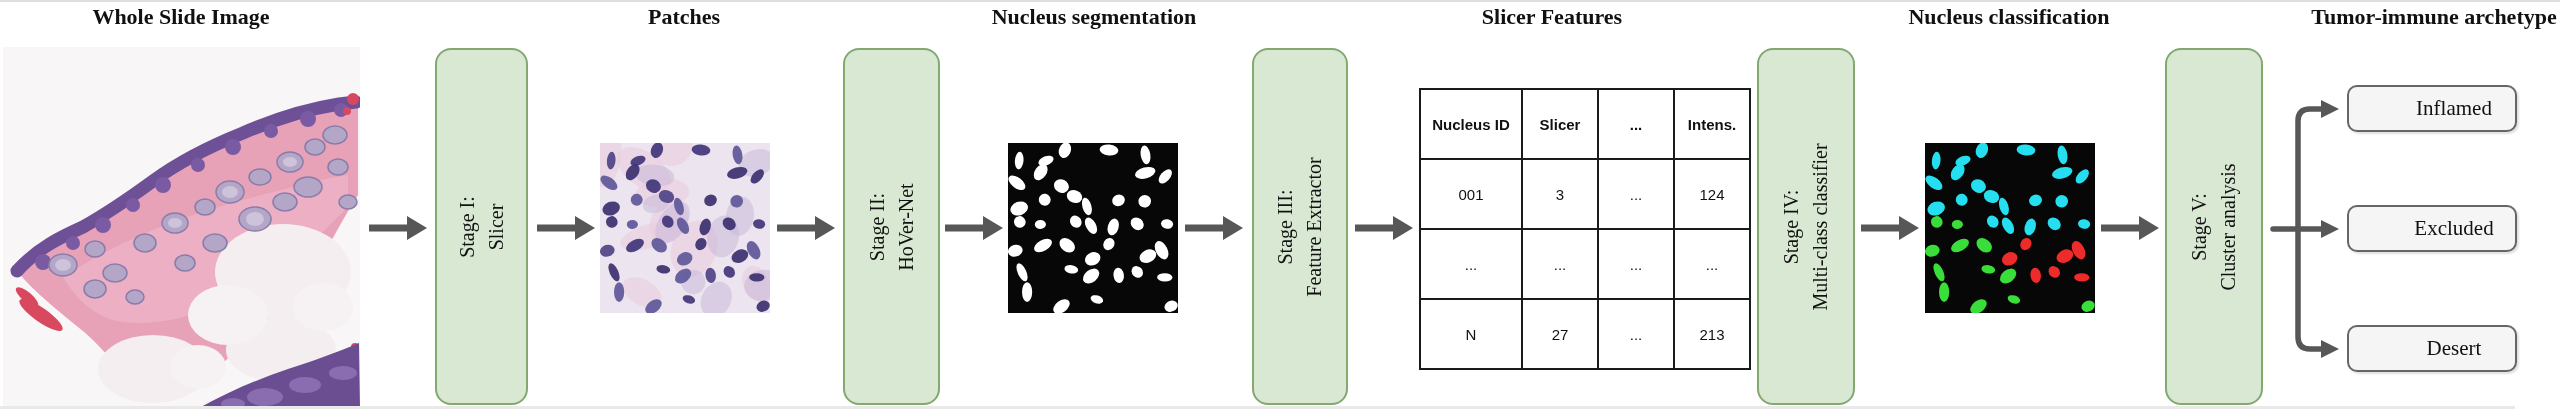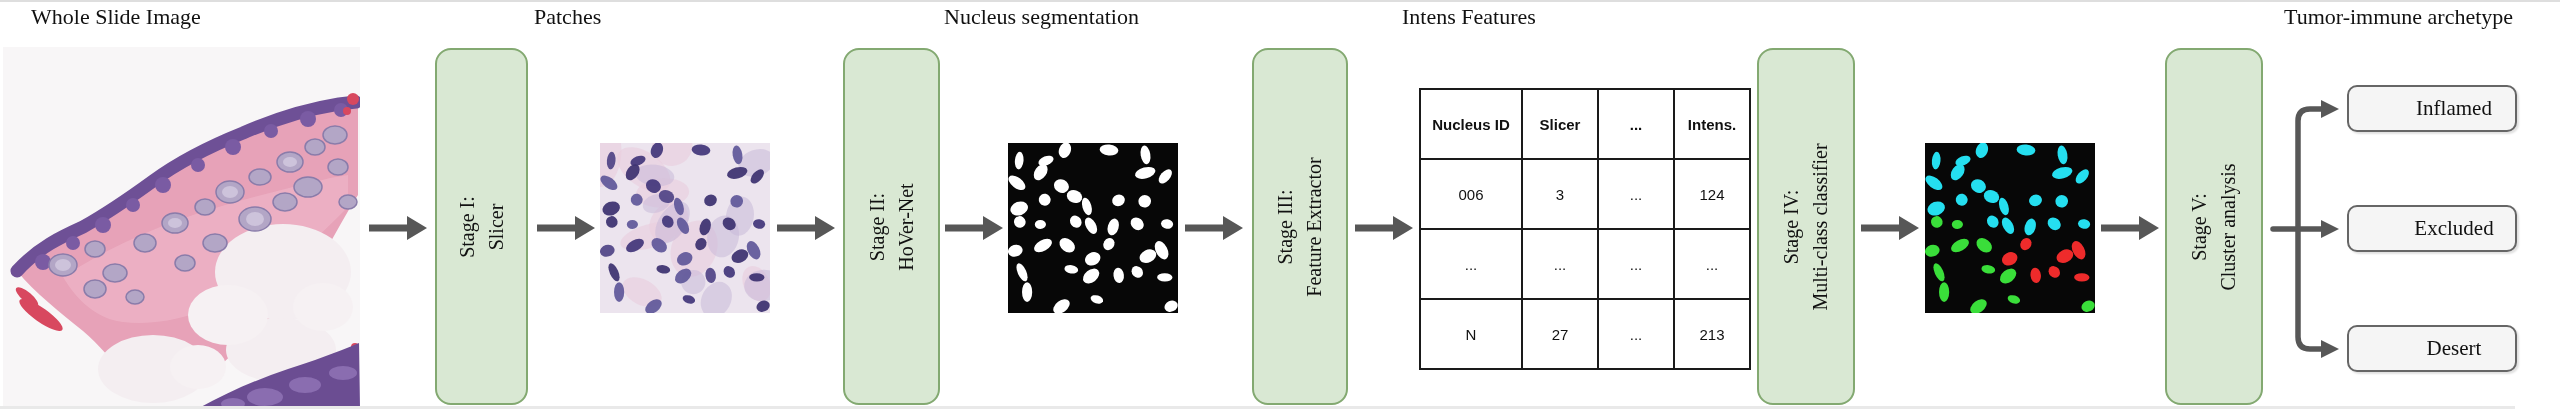--- a/index.html
+++ b/index.html
@@ -10,22 +10,22 @@
     --out-stroke:#666666;
   }
   html,body{margin:0;padding:0;background:#ffffff;}
   .canvas{
     position:relative;width:2560px;height:410px;background:#ffffff;
     overflow:hidden;font-family:"Liberation Serif","DejaVu Serif",serif;color:#111;
     box-shadow:inset 0 2px 0 #dedede;
   }
   .bottom-line{position:absolute;left:0;top:406px;width:2515px;height:3px;background:#e9e9e9;}
   .sec-title{
-    position:absolute;top:3px;height:28px;font-size:22px;
-    white-space:nowrap;line-height:28px;
+    position:absolute;top:3px;height:28px;text-align:center;font-size:22px;
+    white-space:nowrap;line-height:28px;font-weight:bold;
   }
   .stage-box{
     position:absolute;top:48px;height:357px;background:var(--stage-fill);
     border:2px solid var(--stage-stroke);border-radius:16px;box-sizing:border-box;
   }
   .stage-label{
     position:absolute;left:50%;top:50%;
     transform:translate(-50%,-50%) rotate(-90deg);
     text-align:center;white-space:nowrap;font-size:20px;line-height:29px;color:#111;
   }
@@ -55,21 +55,22 @@
   }
 </style>
 </head>
 <body>
 
 <div class="canvas">
 
   <div class="sec-title" style="left:31px;width:300px">Whole Slide Image</div>
   <div class="sec-title" style="left:534px;width:300px">Patches</div>
   <div class="sec-title" style="left:944px;width:300px">Nucleus segmentation</div>
-  <div class="sec-title" style="left:1402px;width:300px">Intens Features</div>
+  <div class="sec-title" style="left:1402px;width:300px">Slicer Features</div>
+  <div class="sec-title" style="left:1859px;width:300px">Nucleus classification</div>
   <div class="sec-title" style="left:2284px;width:300px">Tumor-immune archetype</div>
 
   <div class="wsi">
     <svg viewBox="0 0 357 361" width="357" height="361">
       <rect width="357" height="361" fill="#f8f6f7"></rect>
 
       <path d="M14 224 C 36 200,58 190,80 180 C 105 166,128 150,150 134 C 180 112,210 98,240 86 C 272 72,305 62,336 57 L 355 55 L 355 148 C 342 168,332 188,320 208 C 304 236,286 258,262 278 C 244 294,228 308,214 322 C 198 338,182 350,164 352 C 146 354,132 344,122 330 C 110 314,96 298,80 284 C 58 266,32 246,14 224 Z" fill="#e7a2b8"></path>
       <path d="M60 230 C 90 210,130 190,170 175 C 210 160,250 150,290 140 C 310 135,330 130,345 128 L 345 160 C 320 185,290 215,250 240 C 210 265,160 280,120 275 C 95 272,75 255,60 230 Z" fill="#eeb3c5" opacity="0.8"></path>
 
       <ellipse cx="280" cy="225" rx="68" ry="48" fill="#f4eef1"></ellipse>
@@ -358,21 +359,21 @@
 
   <table class="feat-table">
     <tbody>
         <tr>
       <th class="col-id">Nucleus ID</th>
       <th class="col-r">Slicer</th>
       <th class="col-d">...</th>
       <th class="col-i">Intens.</th>
     </tr>
     <tr>
-      <td>006</td>
+      <td>001</td>
       <td>3</td>
       <td>...</td>
       <td>124</td>
     </tr>
     <tr>
       <td>...</td>
       <td>...</td>
       <td>...</td>
       <td>...</td>
     </tr>

